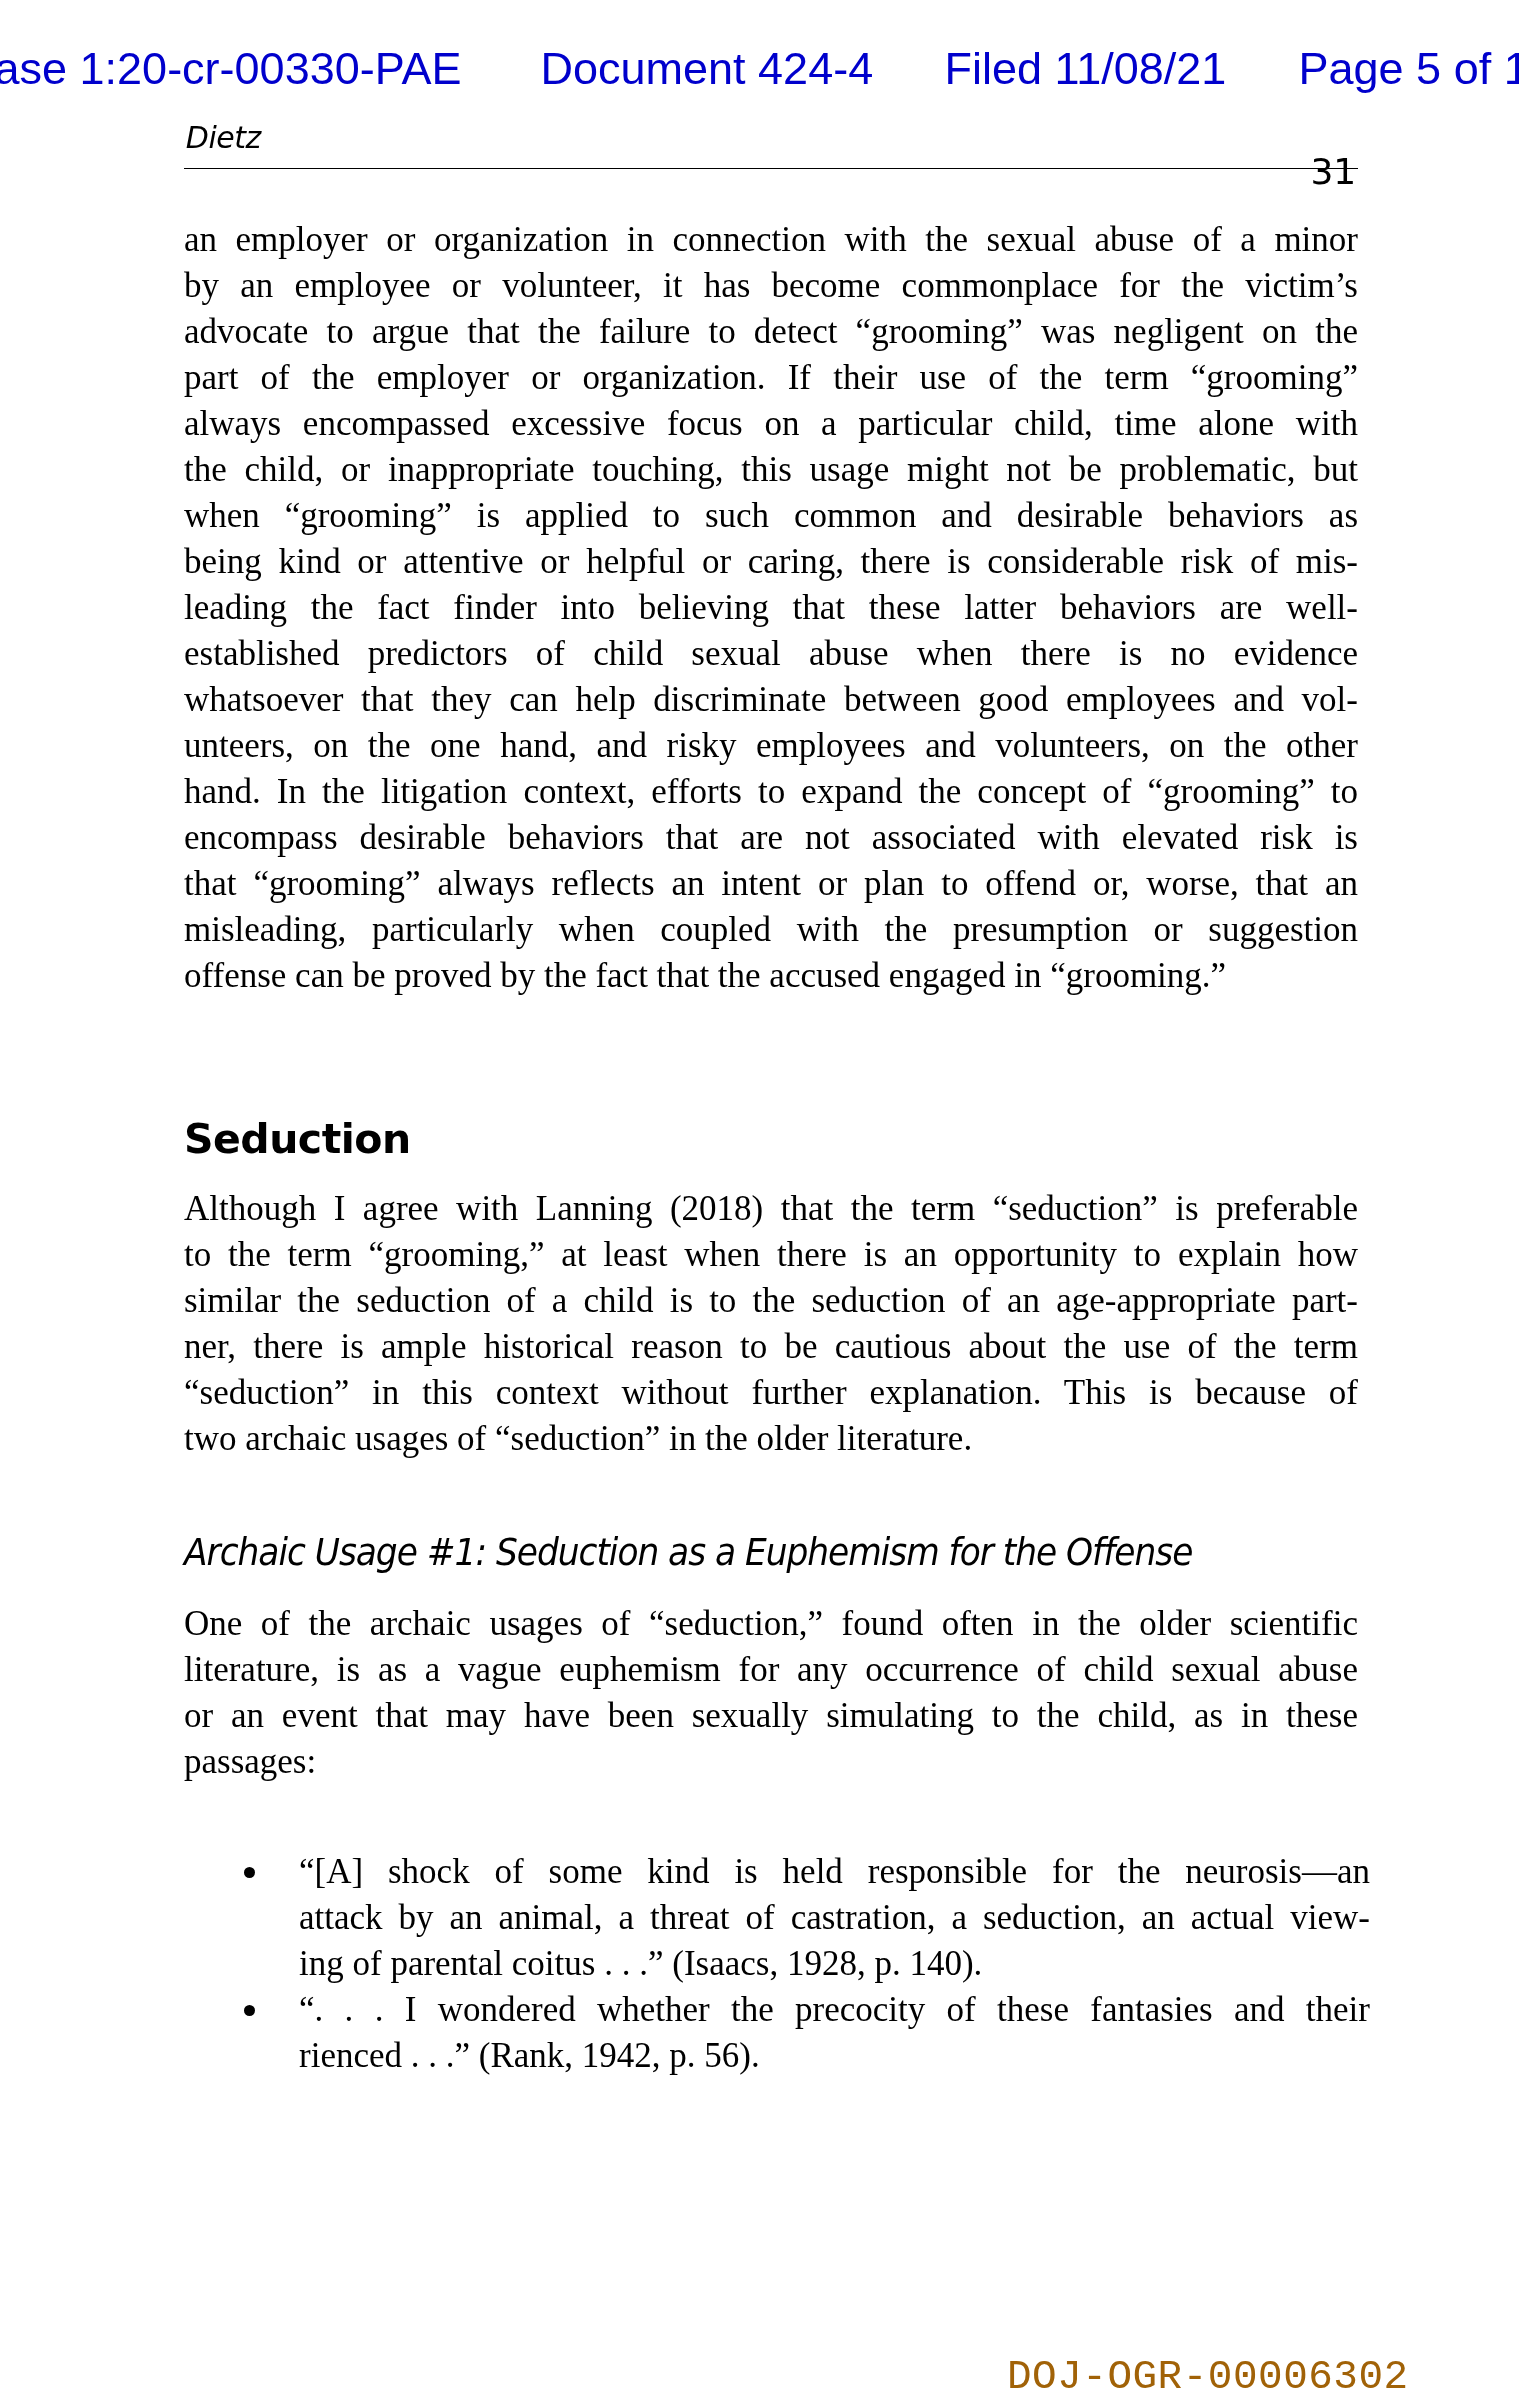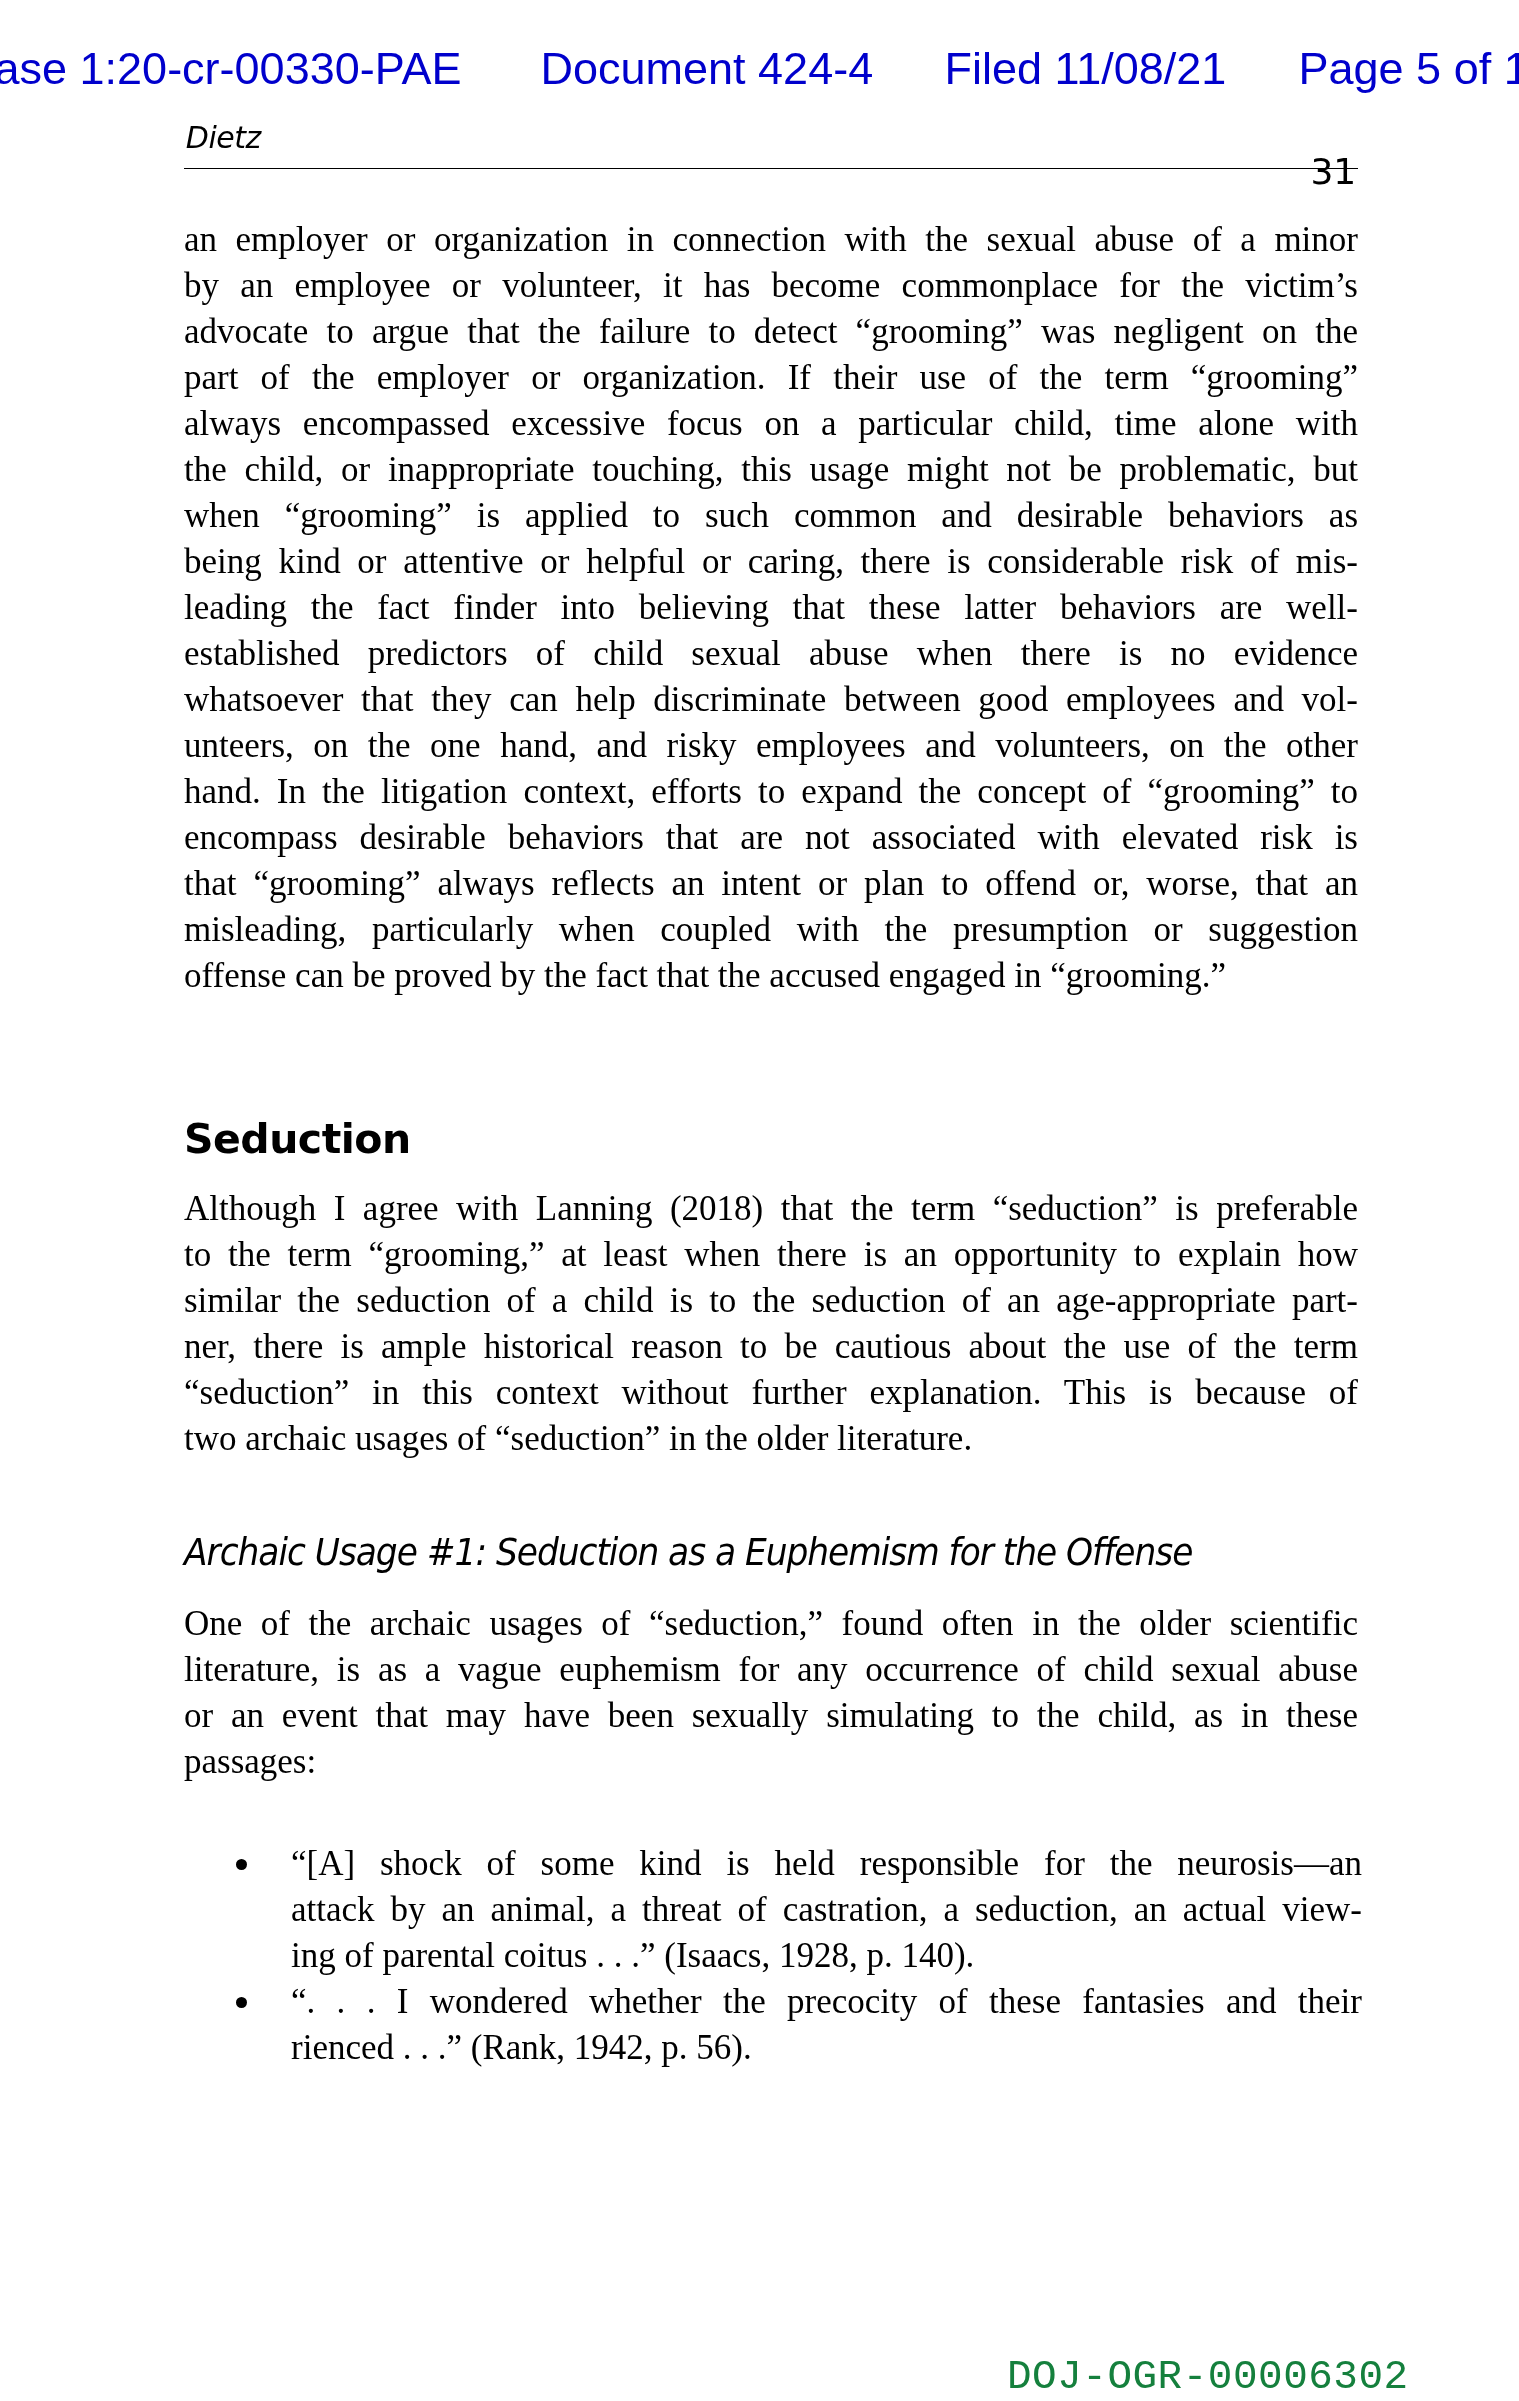--- a/index.html
+++ b/index.html
@@ -95,21 +95,21 @@
       line-height: 52px;
       letter-spacing: -1.1px;
       transform: scaleX(0.93);
       transform-origin: left center;
     }
     .bullet-list {
       position: absolute;
       left: 184px;
       width: 1174px;
       top: 1837px;
-      margin: 4px;
+      margin: 12px;
       padding: 0;
       list-style: none;
       font-family: "Liberation Serif", serif;
       font-size: 35px;
       line-height: 46px;
     }
     .bullet-item {
       position: relative;
       padding-left: 103px;
     }
@@ -123,21 +123,21 @@
       background: #000;
     }
     .bates {
       position: absolute;
       left: 1007px;
       top: 2354px;
       font-family: "Liberation Mono", monospace;
       font-size: 41px;
       line-height: 46px;
       letter-spacing: 0.5px;
-      color: #15803d;
+      color: #a16207;
       font-weight: normal;
     }
   </style>
 </head>
 <body>
 
 <div class="court-header">
   <span style="left:0px">ase 1:20-cr-00330-PAE</span>
   <span style="left:546px">Document 424-4</span>
   <span style="left:950px">Filed 11/08/21</span>

